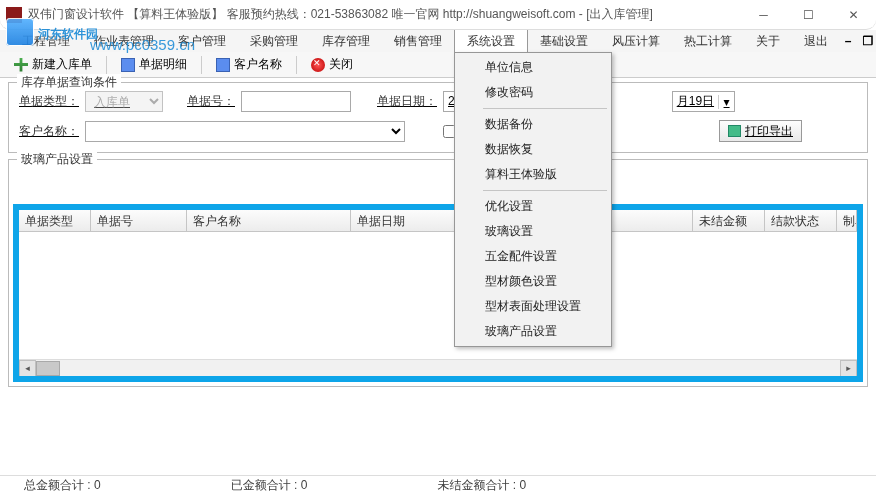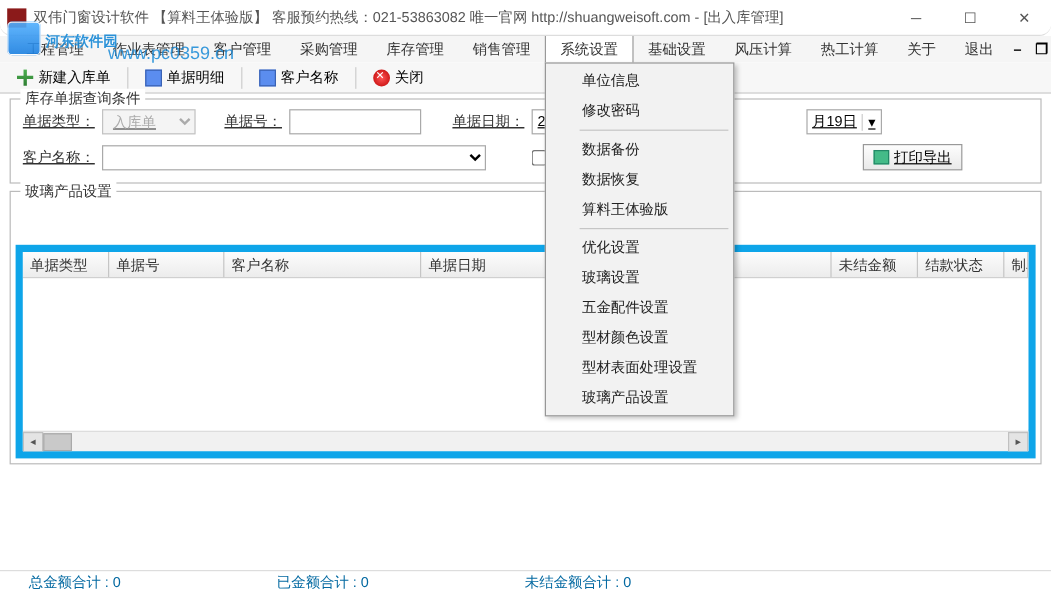--- a/index.html
+++ b/index.html
@@ -48,21 +48,21 @@
 .ic-print { width:13px; height:12px; background:#4b8; border:1px solid #286; }
 
 .table-wrap { border: 6px solid #0ea5e9; height: 178px; position: relative; overflow: hidden; margin-top: 40px; }
 .table-head { display: flex; background: linear-gradient(#fcfcfc,#ececec); border-bottom: 1px solid #c5c5c5; height: 22px; }
 .th { border-right: 1px solid #c5c5c5; padding: 3px 6px; color: #333; white-space: nowrap; overflow: hidden; }
 .table-body { background: #fff; height: calc(100% - 40px); }
 .table-hscroll { position:absolute; bottom:0; left:0; right:0; height:17px; background:#f1f1f1; border-top:1px solid #ddd; display:flex; align-items:center; }
 .hs-btn { width:17px; height:17px; background:#e4e4e4; border:1px solid #c0c0c0; display:flex; align-items:center; justify-content:center; color:#555; font-size:9px; cursor:pointer; }
 .hs-thumb { width:24px; height:15px; background:#c9c9c9; border:1px solid #a9a9a9; margin-left:0; }
 
-.status { position: absolute; bottom: 6px; left: 0; right: 0; height: 20px; background: #fff; border-top: 1px solid #ddd; display: flex; align-items: center; padding-left: 24px; gap: 130px; color: #0369a1; }
+.status { position: absolute; bottom: 6px; left: 0; right: 0; height: 20px; background: #fff; border-top: 1px solid #ddd; display: flex; align-items: center; padding-left: 24px; gap: 130px; color: #404040; }
 
 .dropdown { position: absolute; left: 454px; top: 52px; width: 158px; background: #f2f2f2; border: 1px solid #979797; box-shadow: 2px 2px 4px rgba(0,0,0,0.25); z-index: 20; padding: 2px; }
 .dd-item { padding: 4px 10px 4px 28px; color: #222; cursor: pointer; white-space: nowrap; }
 .dd-sep { height: 1px; background: #c5c5c5; margin: 3px 2px 3px 26px; }
 </style>
 </head>
 <body>
 
 <div class="titlebar">
   <div class="app-icon"></div>

